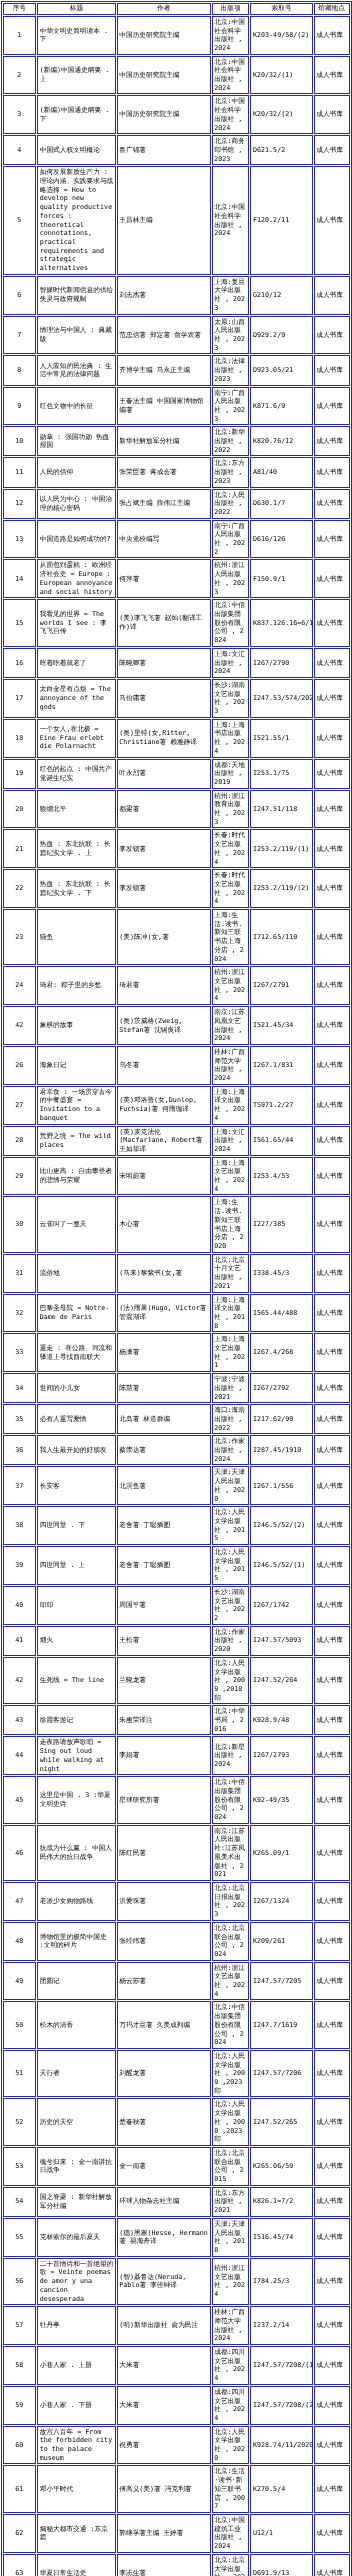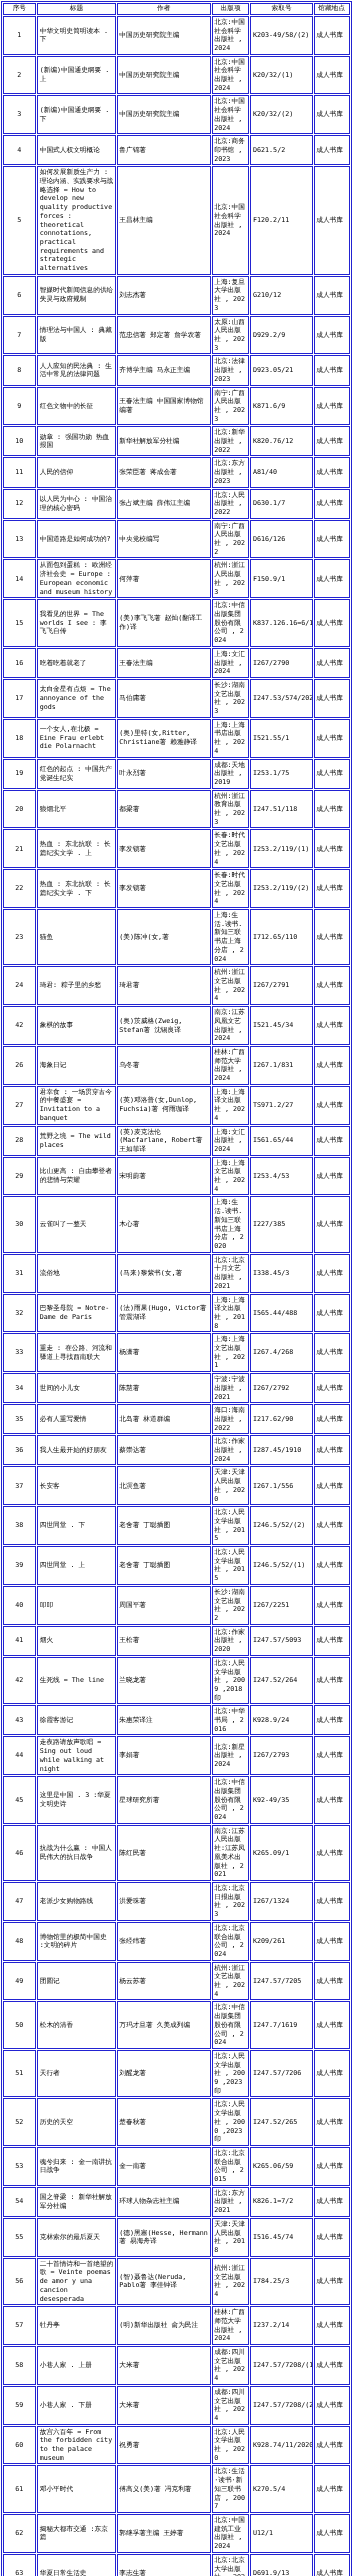--- a/index.html
+++ b/index.html
@@ -159,38 +159,38 @@
       <tr>
         <td class="no">13</td>
         <td class="title">中国道路是如何成功的?</td>
         <td class="author">中央党校编写</td>
         <td class="pub">南宁:广西人民出版社 , 2022</td>
         <td class="call">D616/126</td>
         <td class="loc">成人书库</td>
       </tr>
       <tr>
         <td class="no">14</td>
-        <td class="title">从面包到蛋糕 : 欧洲经济社会史 = Europe : European economic and museum history</td>
+        <td class="title">从面包到蛋糕 : 欧洲经济社会史 = Europe : European annoyance and social history</td>
         <td class="author">何萍著</td>
         <td class="pub">杭州:浙江人民出版社 , 2023</td>
         <td class="call">F150.9/1</td>
         <td class="loc">成人书库</td>
       </tr>
       <tr>
         <td class="no">15</td>
         <td class="title">我看见的世界 = The worlds I see : 李飞飞自传</td>
         <td class="author">(美)李飞飞著 赵灿(翻译工作)译</td>
         <td class="pub">北京:中信出版集团股份有限公司 , 2024</td>
         <td class="call">K837.126.16=6/1</td>
         <td class="loc">成人书库</td>
       </tr>
       <tr>
         <td class="no">16</td>
         <td class="title">吃着吃着就老了</td>
-        <td class="author">王春法主编</td>
+        <td class="author">陈晓卿著</td>
         <td class="pub">上海:文汇出版社 , 2024</td>
         <td class="call">I267/2790</td>
         <td class="loc">成人书库</td>
       </tr>
       <tr>
         <td class="no">17</td>
         <td class="title">太白金星有点烦 = The annoyance of the gods</td>
         <td class="author">马伯庸著</td>
         <td class="pub">长沙:湖南文艺出版社 , 2023</td>
         <td class="call">I247.53/574/2023</td>
@@ -370,21 +370,21 @@
         <td class="author">老舍著 丁聪插图</td>
         <td class="pub">北京:人民文学出版社 , 2015</td>
         <td class="call">I246.5/52/(1)</td>
         <td class="loc">成人书库</td>
       </tr>
       <tr>
         <td class="no">40</td>
         <td class="title">叩叩</td>
         <td class="author">周国平著</td>
         <td class="pub">长沙:湖南文艺出版社 , 2022</td>
-        <td class="call">I267/2251</td>
+        <td class="call">I267/1742</td>
         <td class="loc">成人书库</td>
       </tr>
       <tr>
         <td class="no">41</td>
         <td class="title">烟火</td>
         <td class="author">王松著</td>
         <td class="pub">北京:作家出版社 , 2020</td>
         <td class="call">I247.57/5093</td>
         <td class="loc">成人书库</td>
       </tr>
@@ -394,21 +394,21 @@
         <td class="author">兰晓龙著</td>
         <td class="pub">北京:人民文学出版社 , 2009 ,2018印</td>
         <td class="call">I247.52/264</td>
         <td class="loc">成人书库</td>
       </tr>
       <tr>
         <td class="no">43</td>
         <td class="title">徐霞客游记</td>
         <td class="author">朱惠荣译注</td>
         <td class="pub">北京:中华书局 , 2016</td>
-        <td class="call">K928.9/24</td>
+        <td class="call">K928.9/48</td>
         <td class="loc">成人书库</td>
       </tr>
       <tr>
         <td class="no">44</td>
         <td class="title">走夜路请放声歌唱 = Sing out loud while walking at night</td>
         <td class="author">李娟著</td>
         <td class="pub">北京:新星出版社 , 2024</td>
         <td class="call">I267/2793</td>
         <td class="loc">成人书库</td>
       </tr>

